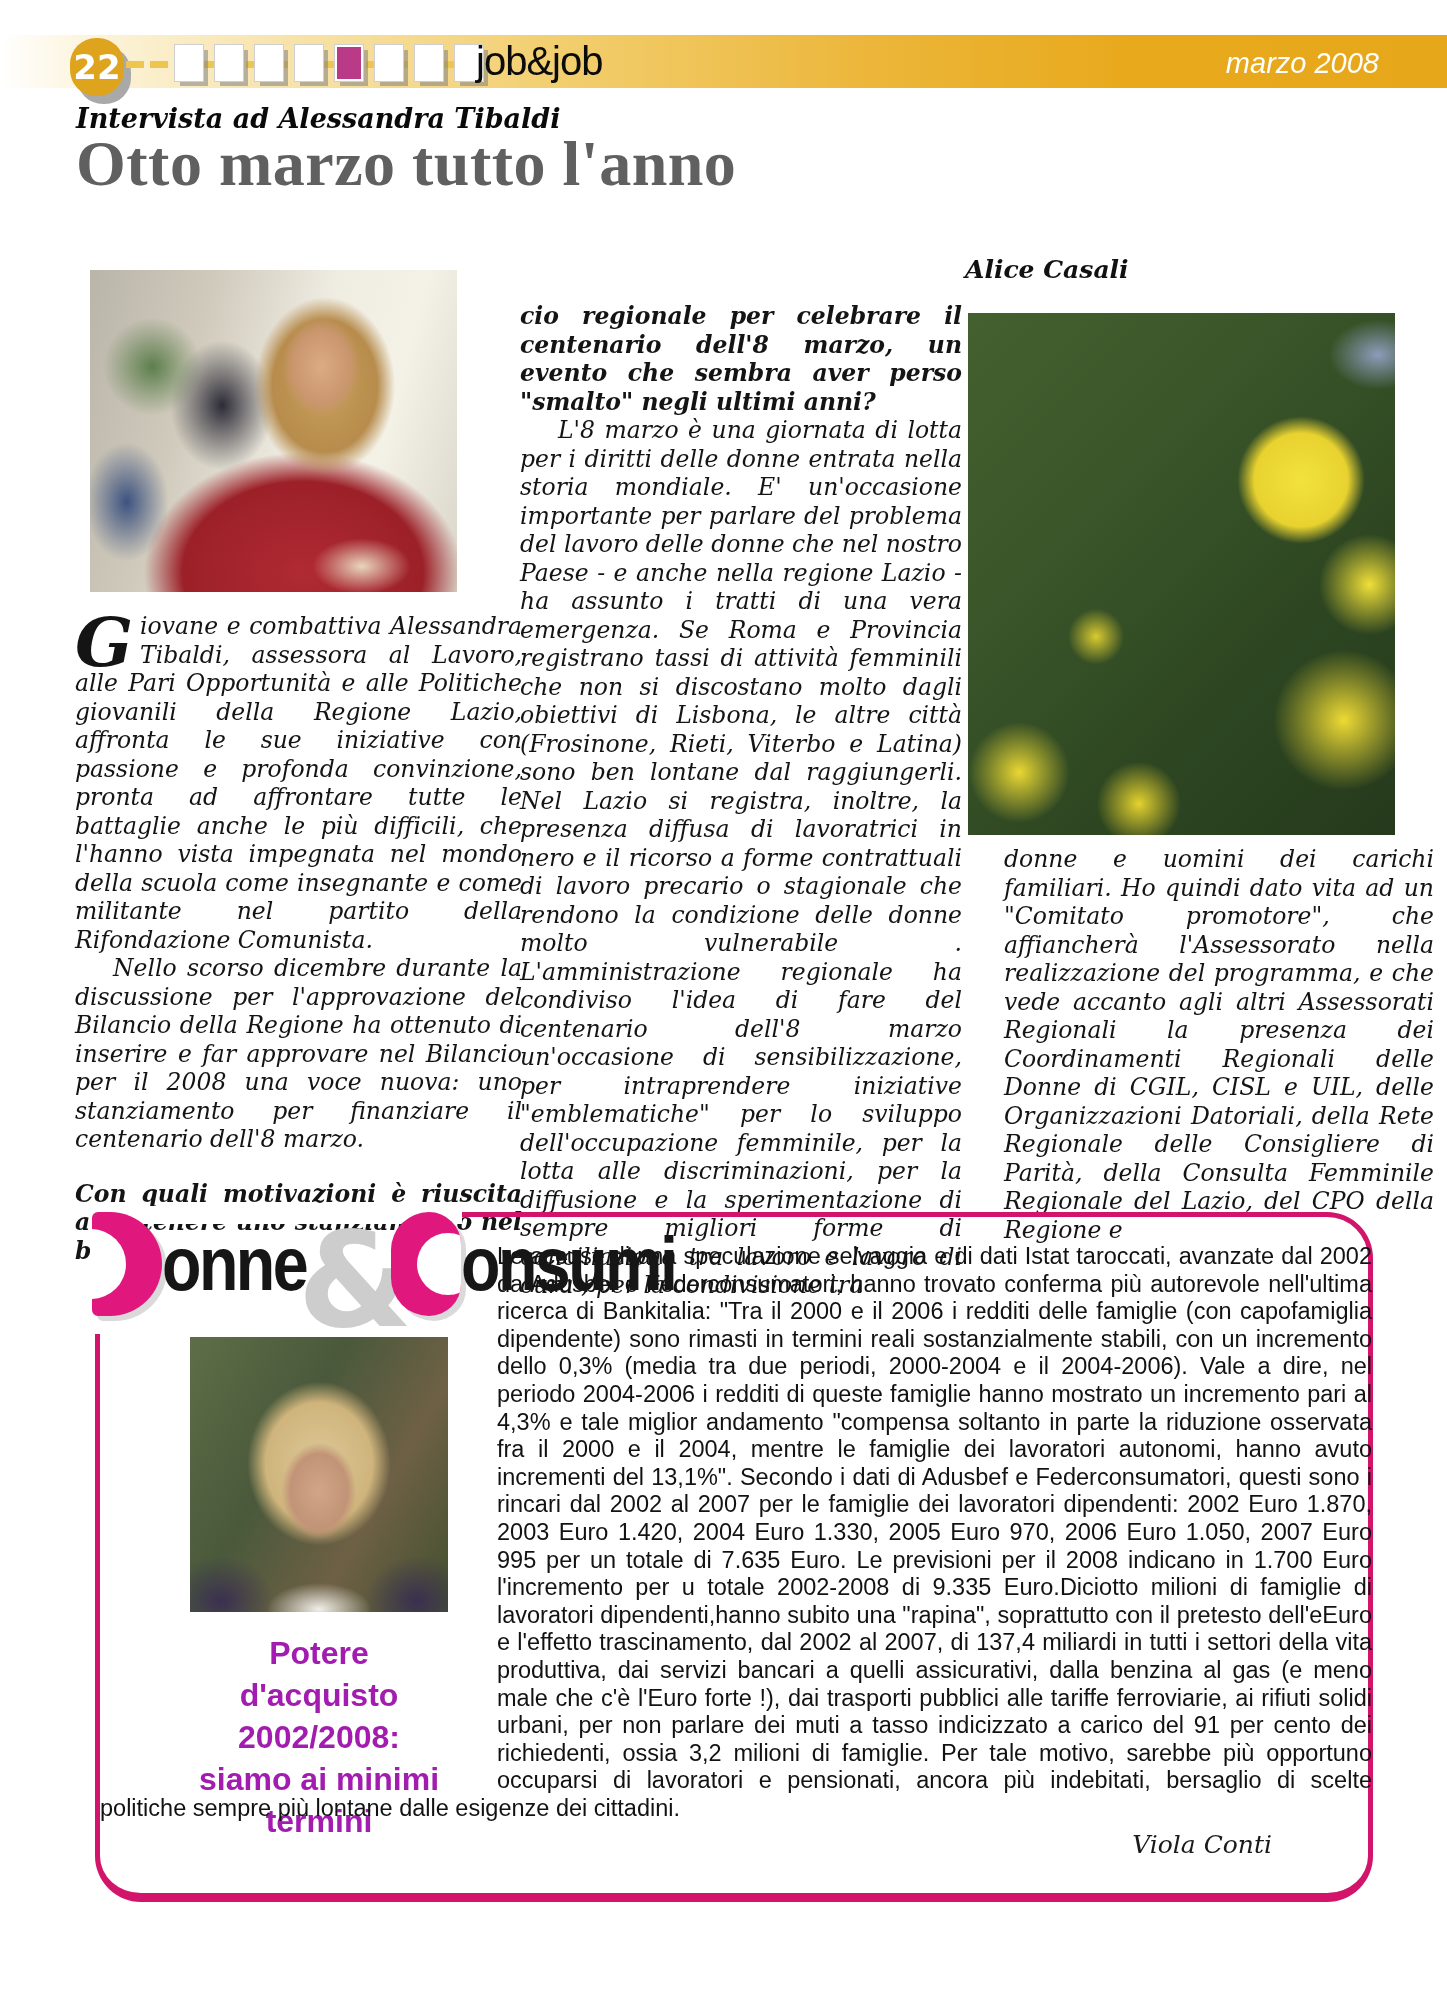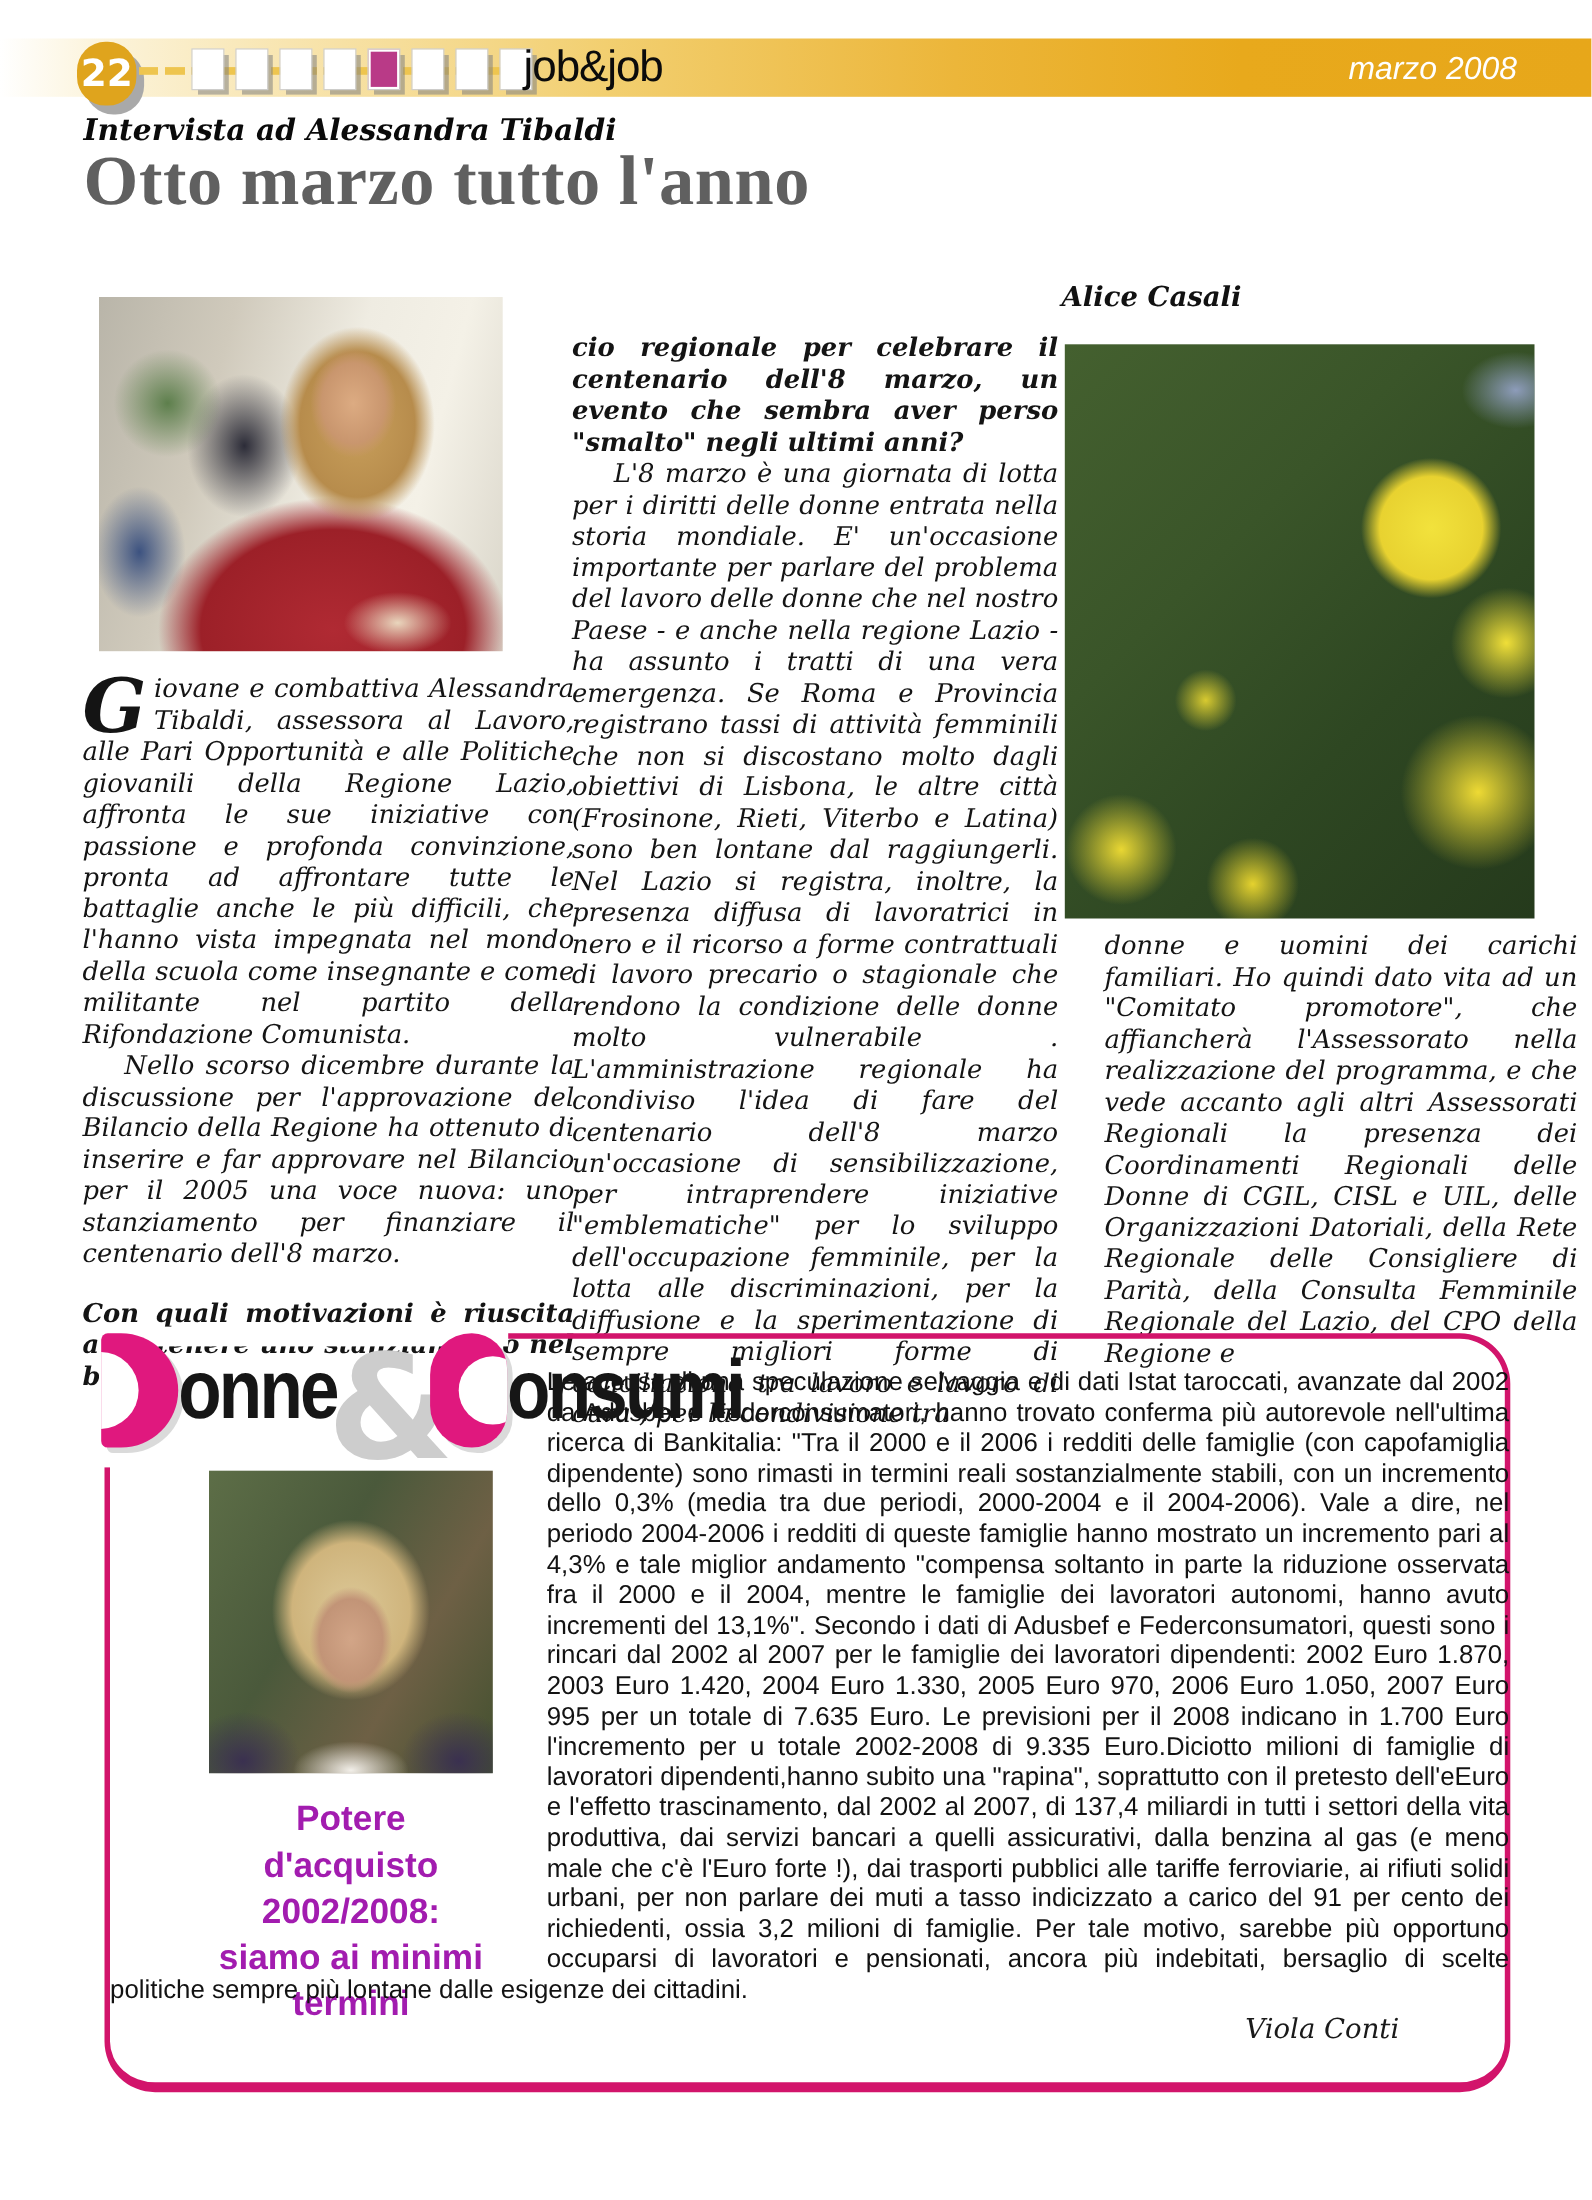--- a/index.html
+++ b/index.html
@@ -138,21 +138,21 @@
 
   <div class="kicker">Intervista ad Alessandra Tibaldi</div>
   <h1 class="title">Otto marzo tutto l'anno</h1>
   <div class="author">Alice Casali</div>
 
   <div class="photo photo1"></div>
   <div class="photo photo-mimosa"></div>
 
   <div class="col col1">
     <p class="art"><span class="dropcap">G</span><span>iovane e combattiva Alessandra Tibaldi, assessora al Lavoro, alle Pari Opportunità e alle Politiche giovanili della Regione Lazio, affronta le sue iniziative con passione e profonda convinzione, pronta ad affrontare tutte le battaglie anche le più difficili, che l'hanno vista impegnata nel mondo della scuola come insegnante e come militante nel partito della Rifondazione Comunista.</span></p>
-    <p class="art indent">Nello scorso dicembre durante la discussione per l'approvazione del Bilancio della Regione ha ottenuto di inserire e far approvare nel Bilancio per il 2005 una voce nuova: uno stanziamento per finanziare il centenario dell'8 marzo.</p>
+    <p class="art indent">Nello scorso dicembre durante la discussione per l'approvazione del Bilancio della Regione ha ottenuto di inserire e far approvare nel Bilancio per il 2008 una voce nuova: uno stanziamento per finanziare il centenario dell'8 marzo.</p>
     <p class="art q">Con quali motivazioni è riuscita ad ottenere uno stanziamento nel bilan-</p>
   </div>
 
   <div class="col col2">
     <p class="art q">cio regionale per celebrare il centenario dell'8 marzo, un evento che sembra aver perso "smalto" negli ultimi anni?</p>
     <p class="art indent">L'8 marzo è una giornata di lotta per i diritti delle donne entrata nella storia mondiale. E' un'occasione importante per parlare del problema del lavoro delle donne che nel nostro Paese - e anche nella regione Lazio - ha assunto i tratti di una vera emergenza. Se Roma e Provincia registrano tassi di attività femminili che non si discostano molto dagli obiettivi di Lisbona, le altre città (Frosinone, Rieti, Viterbo e Latina) sono ben lontane dal raggiungerli. Nel Lazio si registra, inoltre, la presenza diffusa di lavoratrici in nero e il ricorso a forme contrattuali di lavoro precario o stagionale che rendono la condizione delle donne molto vulnerabile . L'amministrazione regionale ha condiviso l'idea di fare del centenario dell'8 marzo un'occasione di sensibilizzazione, per intraprendere iniziative "emblematiche" per lo sviluppo dell'occupazione femminile, per la lotta alle discriminazioni, per la diffusione e la sperimentazione di sempre migliori forme di conciliazione tra lavoro e lavoro di cura , per la condivisione tra</p>
   </div>
 
   <div class="col col3">
     <p class="art">donne e uomini dei carichi familiari. Ho quindi dato vita ad un "Comitato promotore", che affiancherà l'Assessorato nella realizzazione del programma, e che vede accanto agli altri Assessorati Regionali la presenza dei Coordinamenti Regionali delle Donne di CGIL, CISL e UIL, delle Organizzazioni Datoriali, della Rete Regionale delle Consigliere di Parità, della Consulta Femminile Regionale del Lazio, del CPO della Regione e</p>

